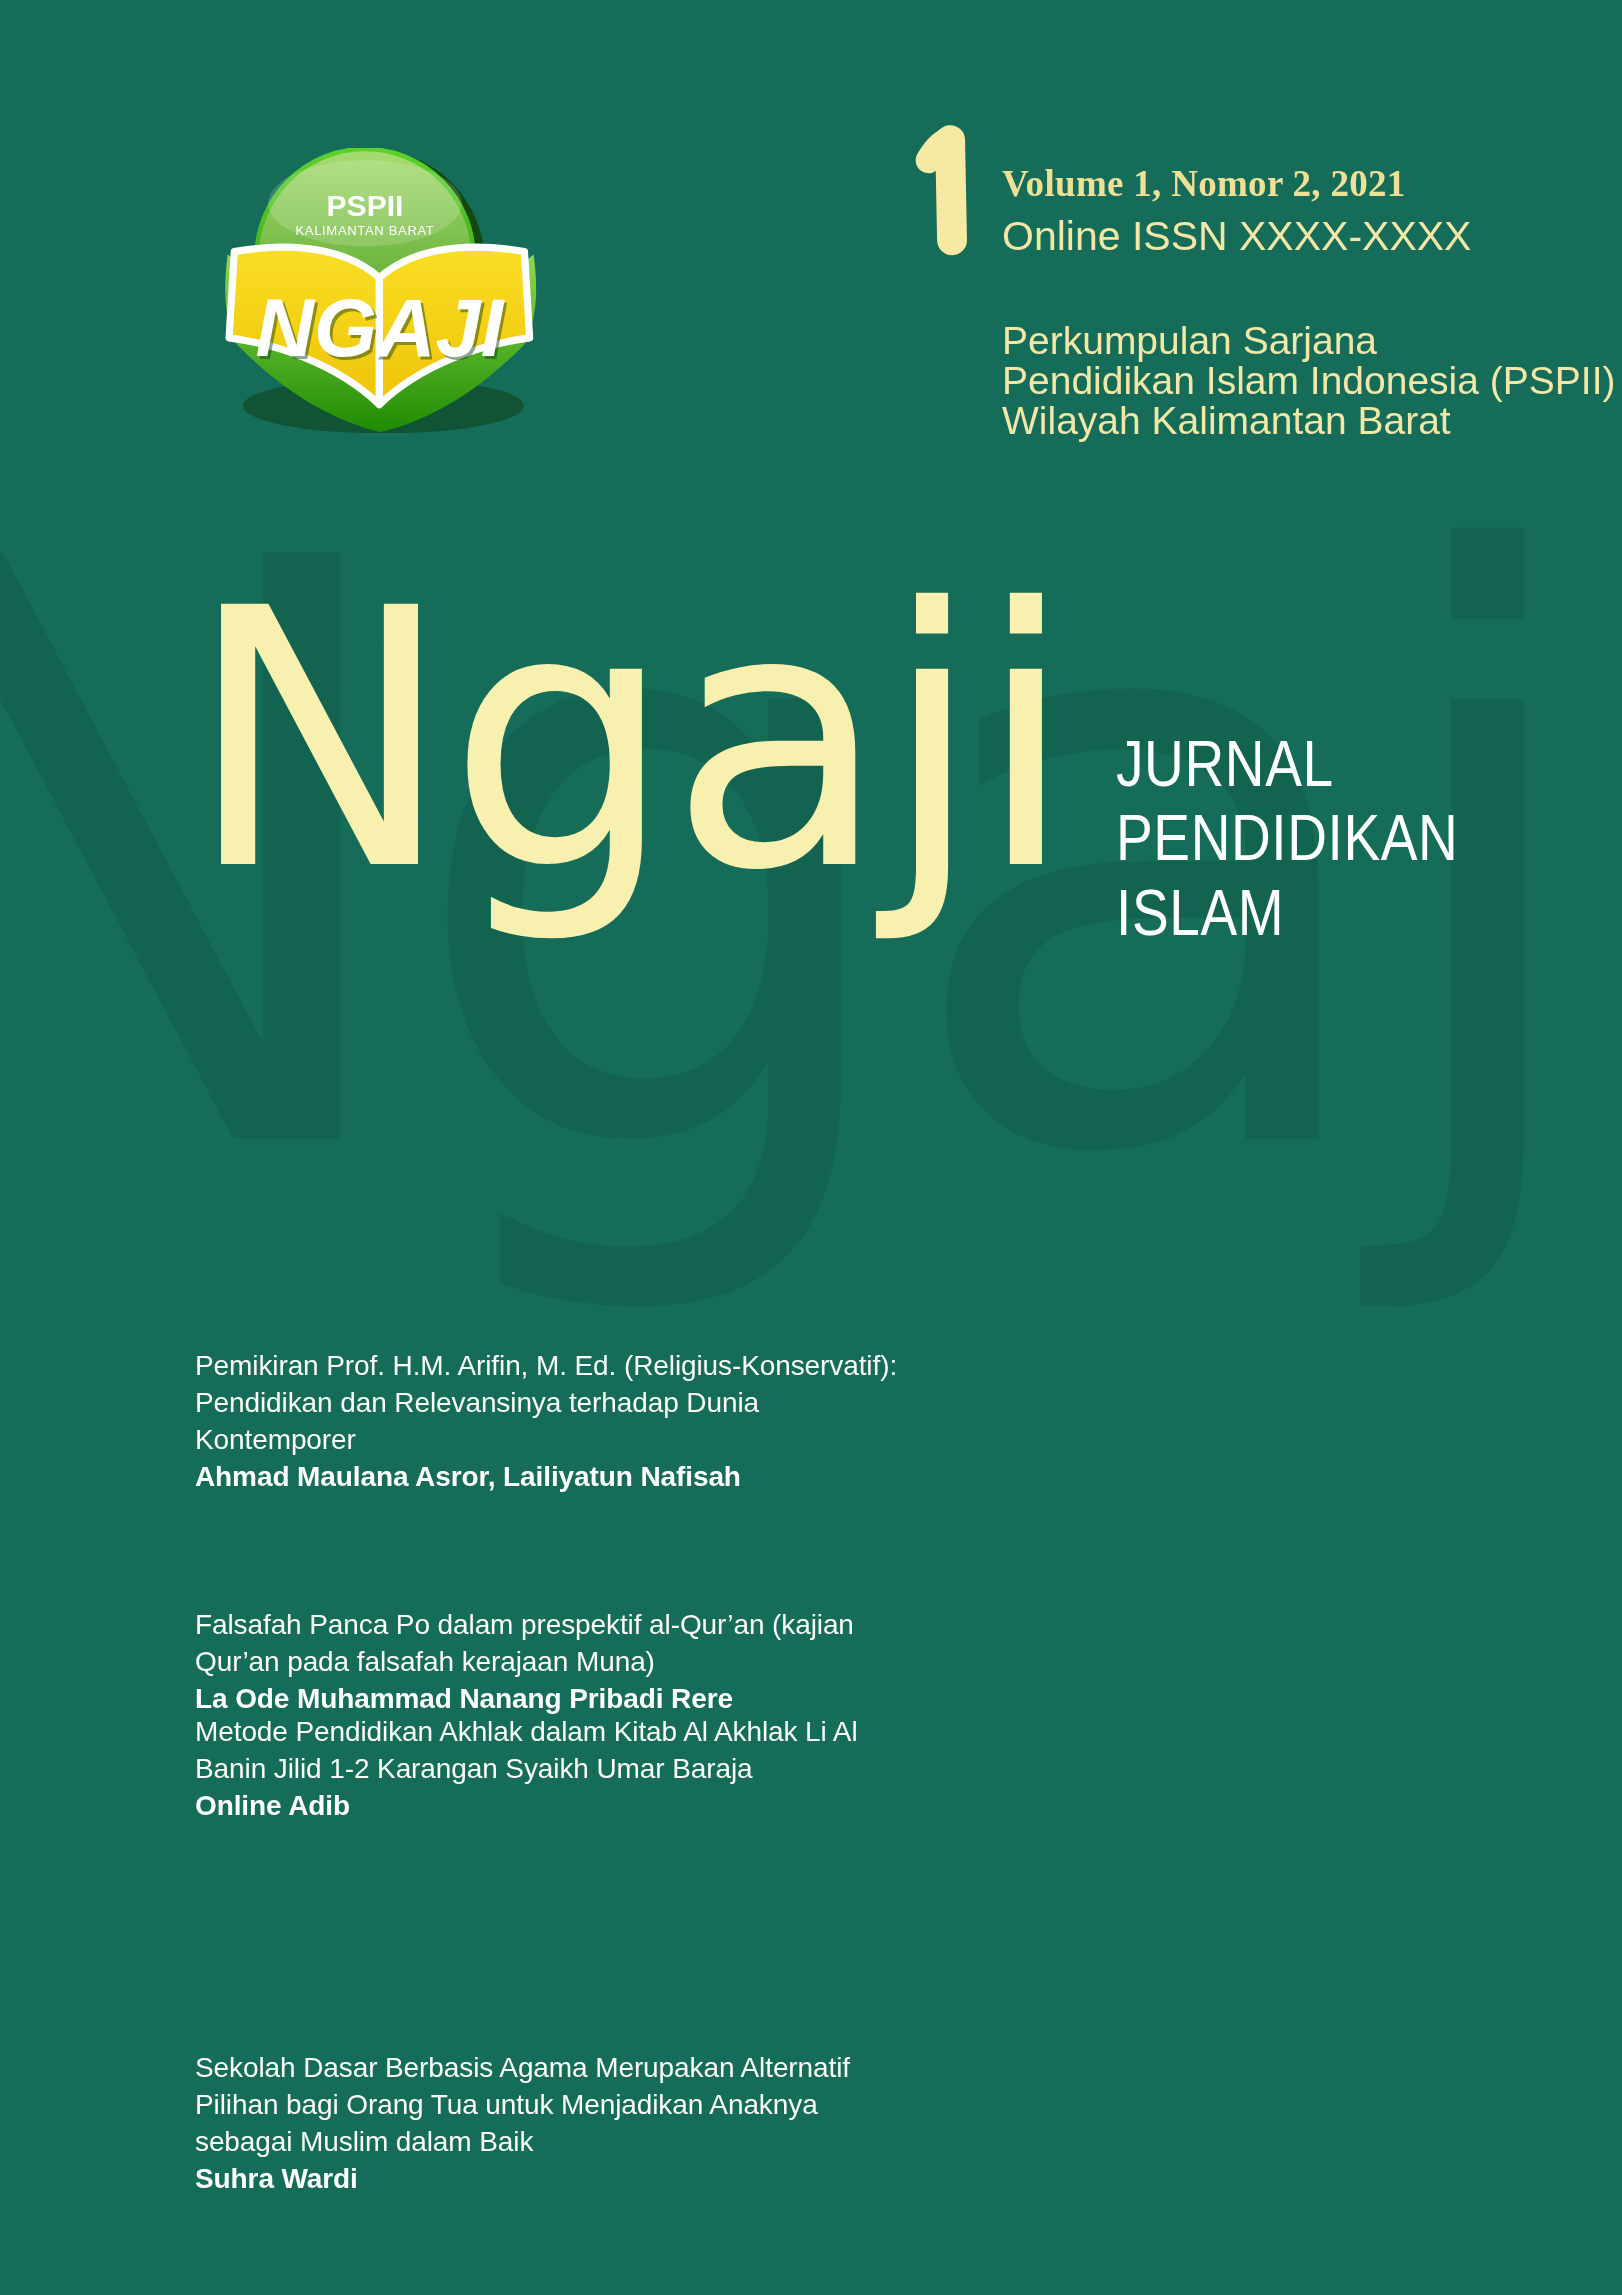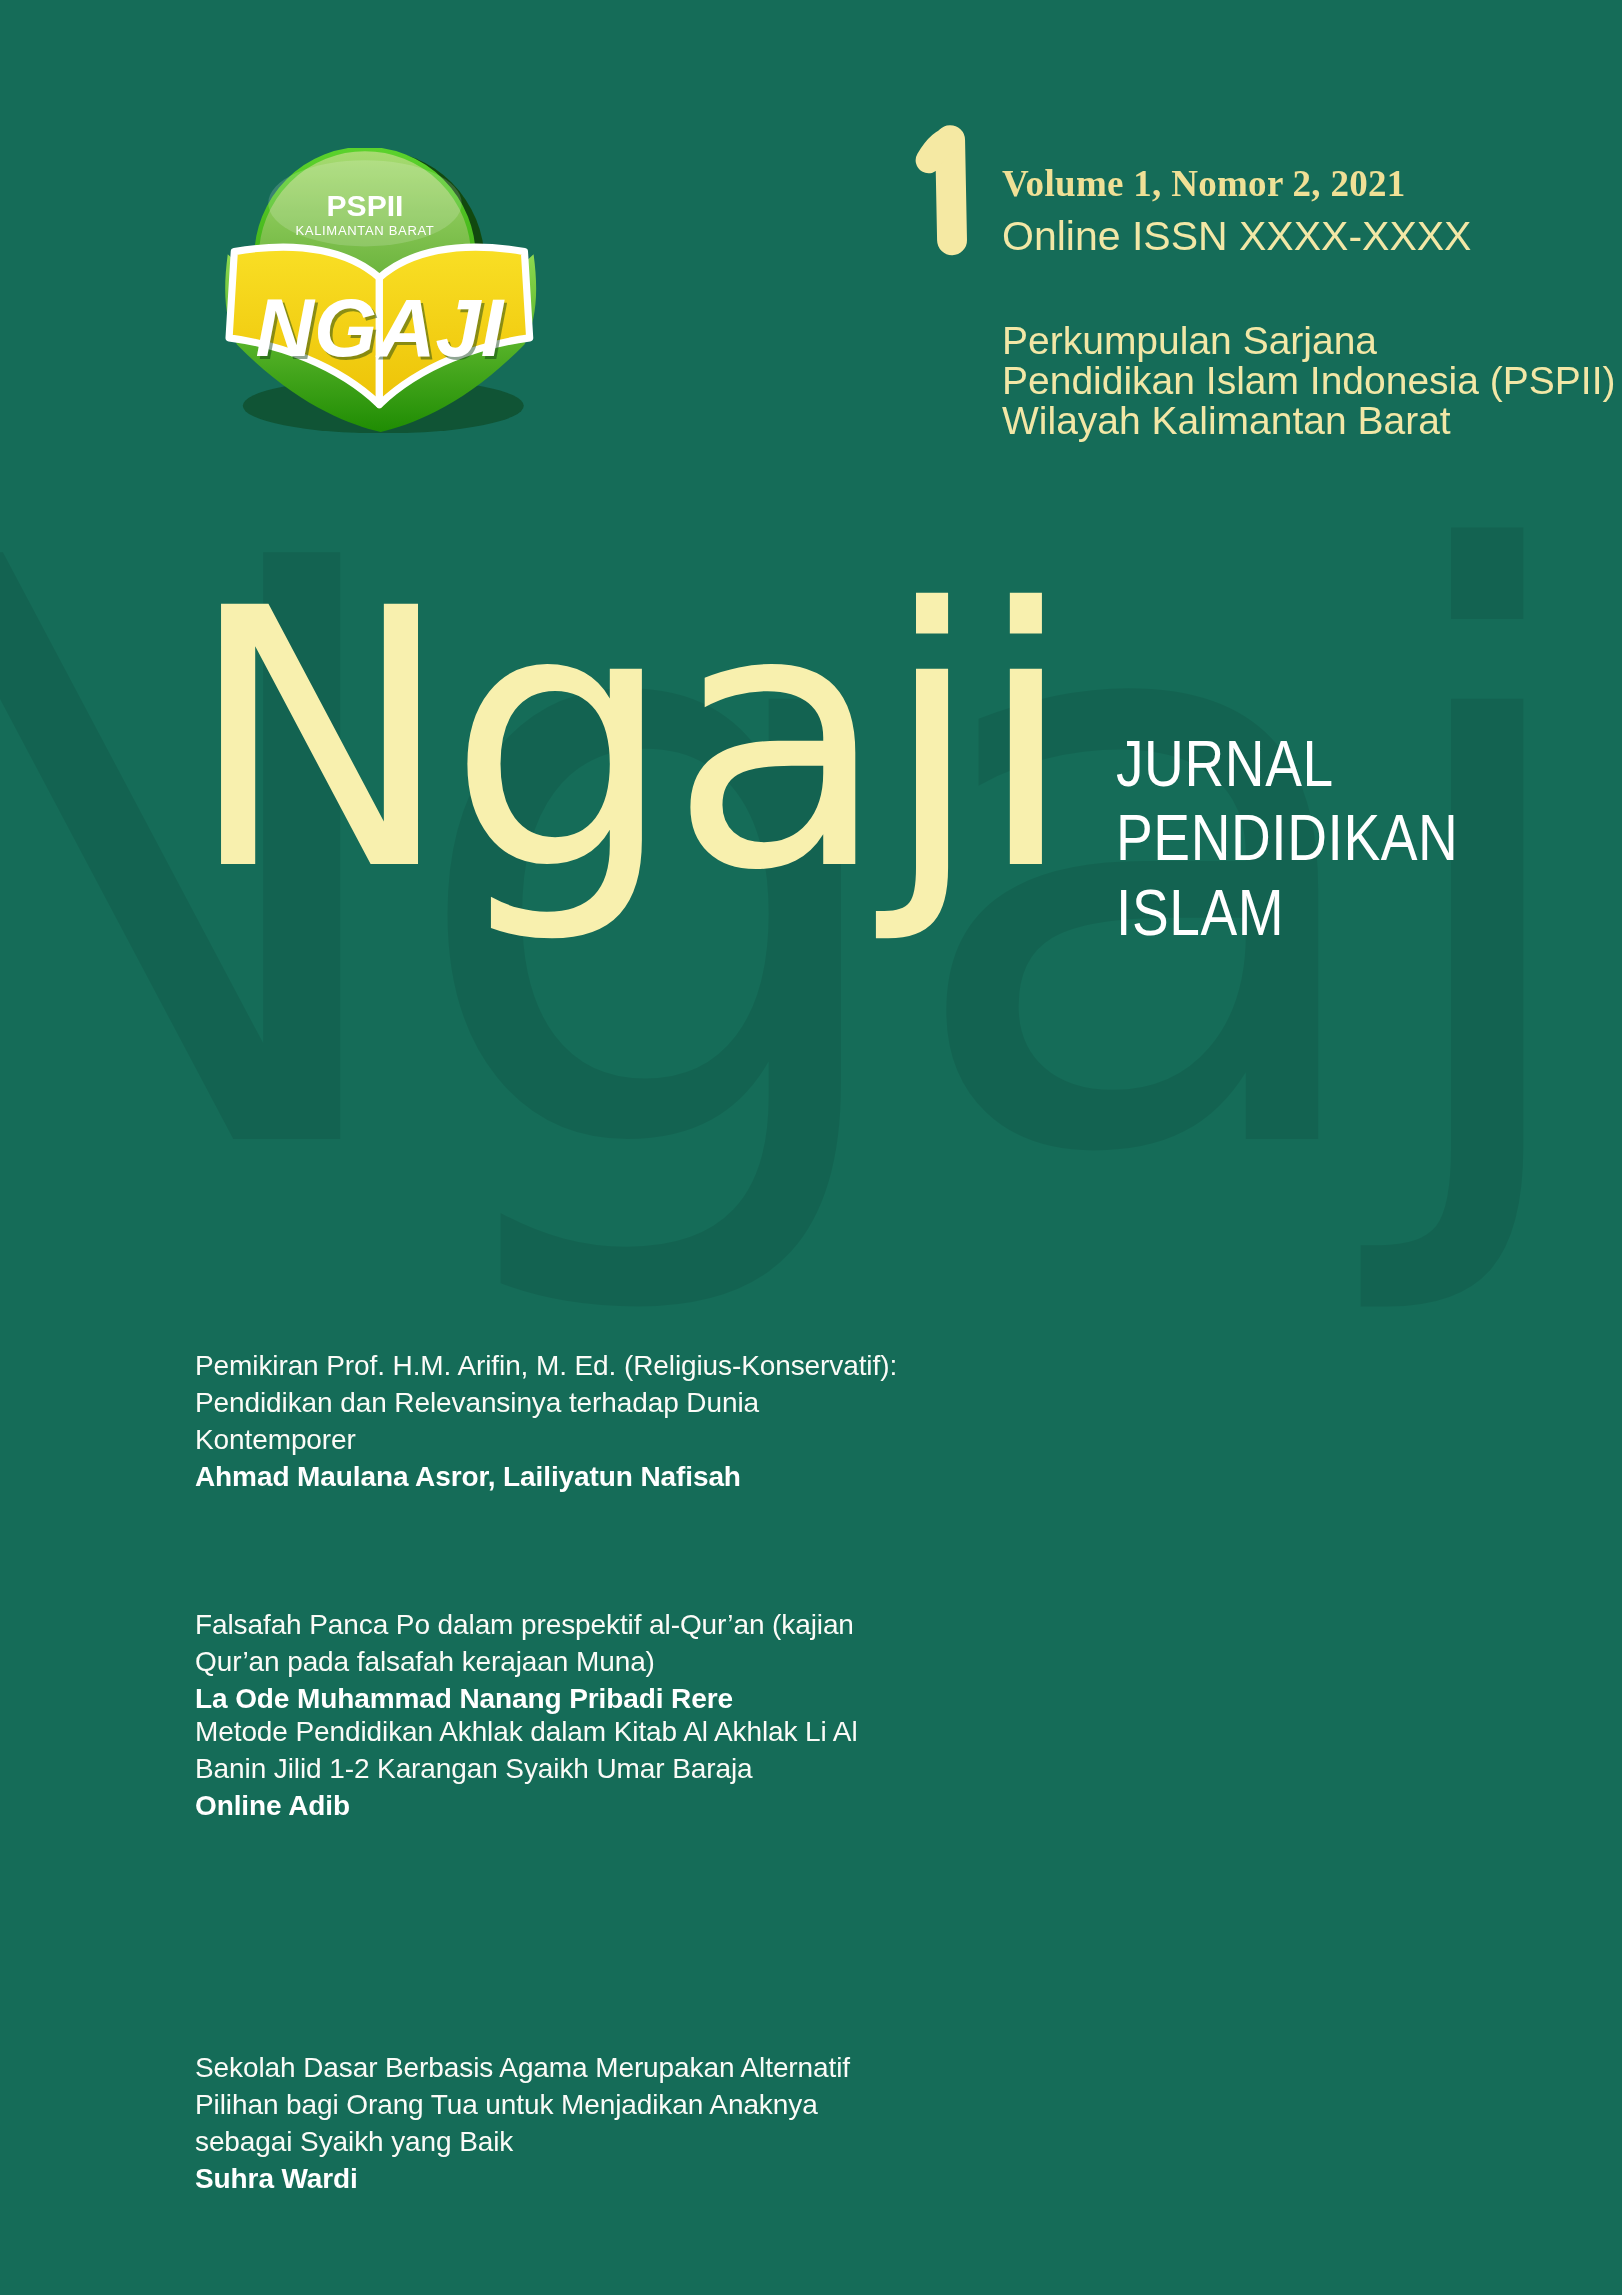--- a/index.html
+++ b/index.html
@@ -152,18 +152,18 @@
   <div id="article-2" class="abs article">
     <div>Metode Pendidikan Akhlak dalam Kitab Al Akhlak Li Al</div>
     <div>Banin Jilid 1-2 Karangan Syaikh Umar Baraja</div>
     <div class="authors">Online Adib</div>
   </div>
 
 
   <div id="article-4" class="abs article">
     <div>Sekolah Dasar Berbasis Agama Merupakan Alternatif</div>
     <div>Pilihan bagi Orang Tua untuk Menjadikan Anaknya</div>
-    <div>sebagai Syaikh yang Baik</div>
+    <div>sebagai Muslim dalam Baik</div>
     <div class="authors">Suhra Wardi</div>
   </div>
 
 </div>
 
 
 </body></html>

